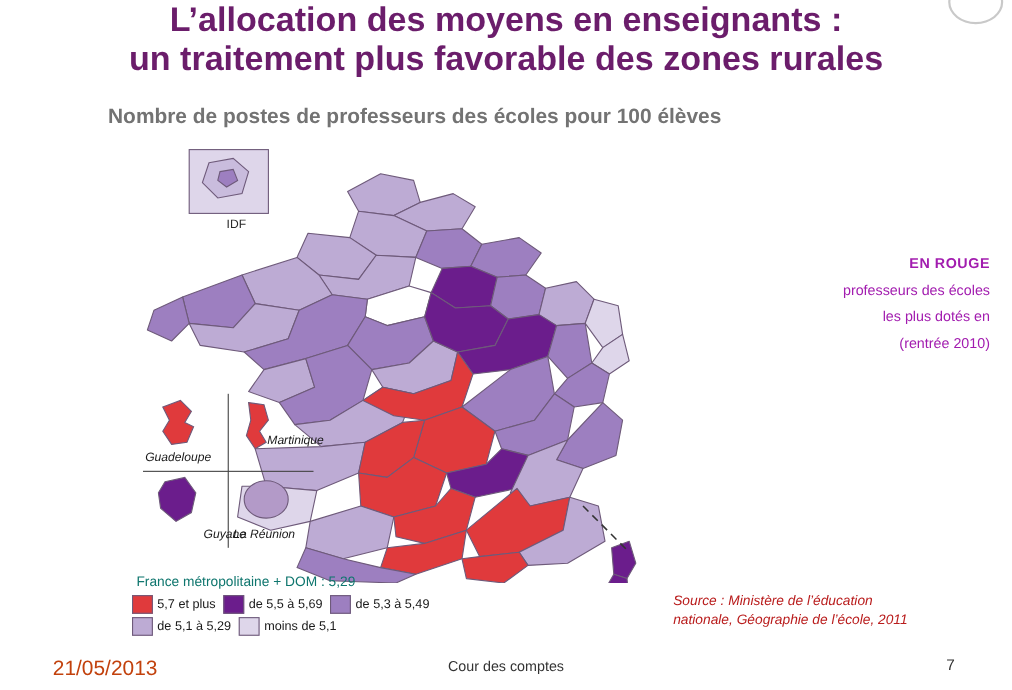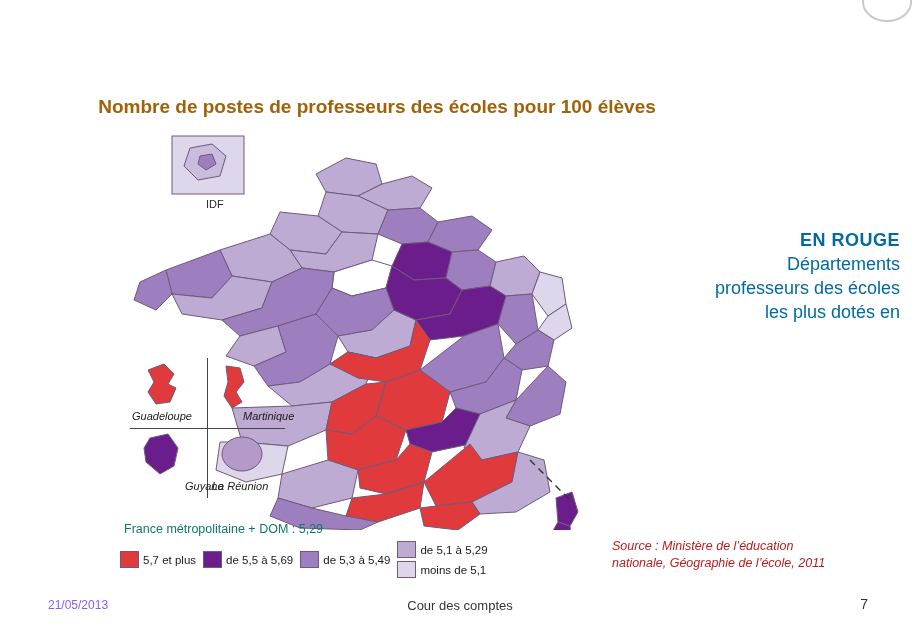--- a/index.html
+++ b/index.html
@@ -32,54 +32,54 @@
     font-weight: bold;
     line-height: 36px;
     letter-spacing: 0px;
   }
   .subtitle {
     position: absolute;
     top: 96px;
     left: 0;
     width: 754px;
     text-align: center;
-    color: #a16207;
+    color: #737373;
     font-size: 19px;
     font-weight: bold;
   }
   .side-note {
     position: absolute;
     top: 228px;
     left: 600px;
     width: 300px;
     text-align: right;
-    color: #0369a1;
-    font-size: 18px;
+    color: #a21caf;
+    font-size: 13px;
     line-height: 24px;
   }
   .side-note .strong {
     font-weight: bold;
     letter-spacing: 0.5px;
   }
   .source {
     position: absolute;
     top: 538px;
     left: 612px;
     width: 260px;
     color: #b91c1c;
     font-size: 12.5px;
     font-style: italic;
     line-height: 17px;
   }
   .footer-date {
     position: absolute;
     left: 48px;
     top: 598px;
-    color: #8b5cf6;
-    font-size: 12px;
+    color: #c2410c;
+    font-size: 19px;
   }
   .footer-center {
     position: absolute;
     left: 0;
     top: 598px;
     width: 920px;
     text-align: center;
     color: #333333;
     font-size: 13px;
   }
@@ -181,38 +181,42 @@
     border: 1px solid #6e5a7a;
     margin-right: 4px;
   }
   .legend-label {
     font-size: 11.5px;
     color: #1a1a1a;
     white-space: nowrap;
   }
   .legend-col {
     display: flex;
-    flex-direction: column;
+    flex-direction: row;
   }
 </style>
 </head>
 <body>
 
 <div class="slide">
 
   <div class="corner-mark"></div>
 
+  <div class="title-block">
+    <div class="title-line">L’allocation des moyens en enseignants :</div>
+    <div class="title-line">un traitement plus favorable des zones rurales</div>
+  </div>
 
   <div class="subtitle">Nombre de postes de professeurs des écoles pour 100 élèves</div>
 
   <div class="side-note">
     <div class="strong">EN ROUGE</div>
-    <div>Départements</div>
     <div>professeurs des écoles</div>
     <div>les plus dotés en</div>
+    <div>(rentrée 2010)</div>
   </div>
 
   <div class="source">
     <div>Source : Ministère de l’éducation</div>
     <div>nationale, Géographie de l’école, 2011</div>
   </div>
 
   <div class="map-wrap">
 
     <svg class="map-svg" width="480" height="400" viewBox="0 0 480 400">
@@ -304,21 +308,21 @@
 
         <path d="M18 12 L34 6 L44 16 L38 26 L46 30 L40 44 L26 46 L18 34 L24 24 Z" fill="#e03a3c" stroke="#6e5a7a" stroke-width="1"></path>
 
         <path d="M96 8 L110 10 L114 24 L106 34 L112 44 L102 50 L94 38 L98 24 Z" fill="#e03a3c" stroke="#6e5a7a" stroke-width="1"></path>
 
         <path d="M20 80 L38 76 L48 90 L44 108 L30 116 L16 104 L14 90 Z" fill="#6b1d8c" stroke="#6e5a7a" stroke-width="1"></path>
 
         <ellipse cx="112" cy="96" rx="20" ry="17" fill="#b39ac8" stroke="#6e5a7a" stroke-width="1"></ellipse>
       </svg>
       <div class="dom-name" style="left:2px; top:52px;">Guadeloupe</div>
-      <div class="dom-name" style="left:82px; top:52px;padding-left:31px;">Martinique</div>
+      <div class="dom-name" style="left:82px; top:37px;padding-left:31px;">Martinique</div>
       <div class="dom-name" style="left:14px; top:122px;margin-left:41px;">Guyane</div>
       <div class="dom-name" style="left:82px; top:122px;">La Réunion</div>
     </div>
 
     <div class="legend">
       <div class="legend-title">France métropolitaine + DOM : 5,29</div>
       <div class="legend-row">
         <div class="legend-item">
           <span class="legend-swatch" style="background:#e03a3c"></span>
           <span class="legend-label">5,7 et plus</span>

